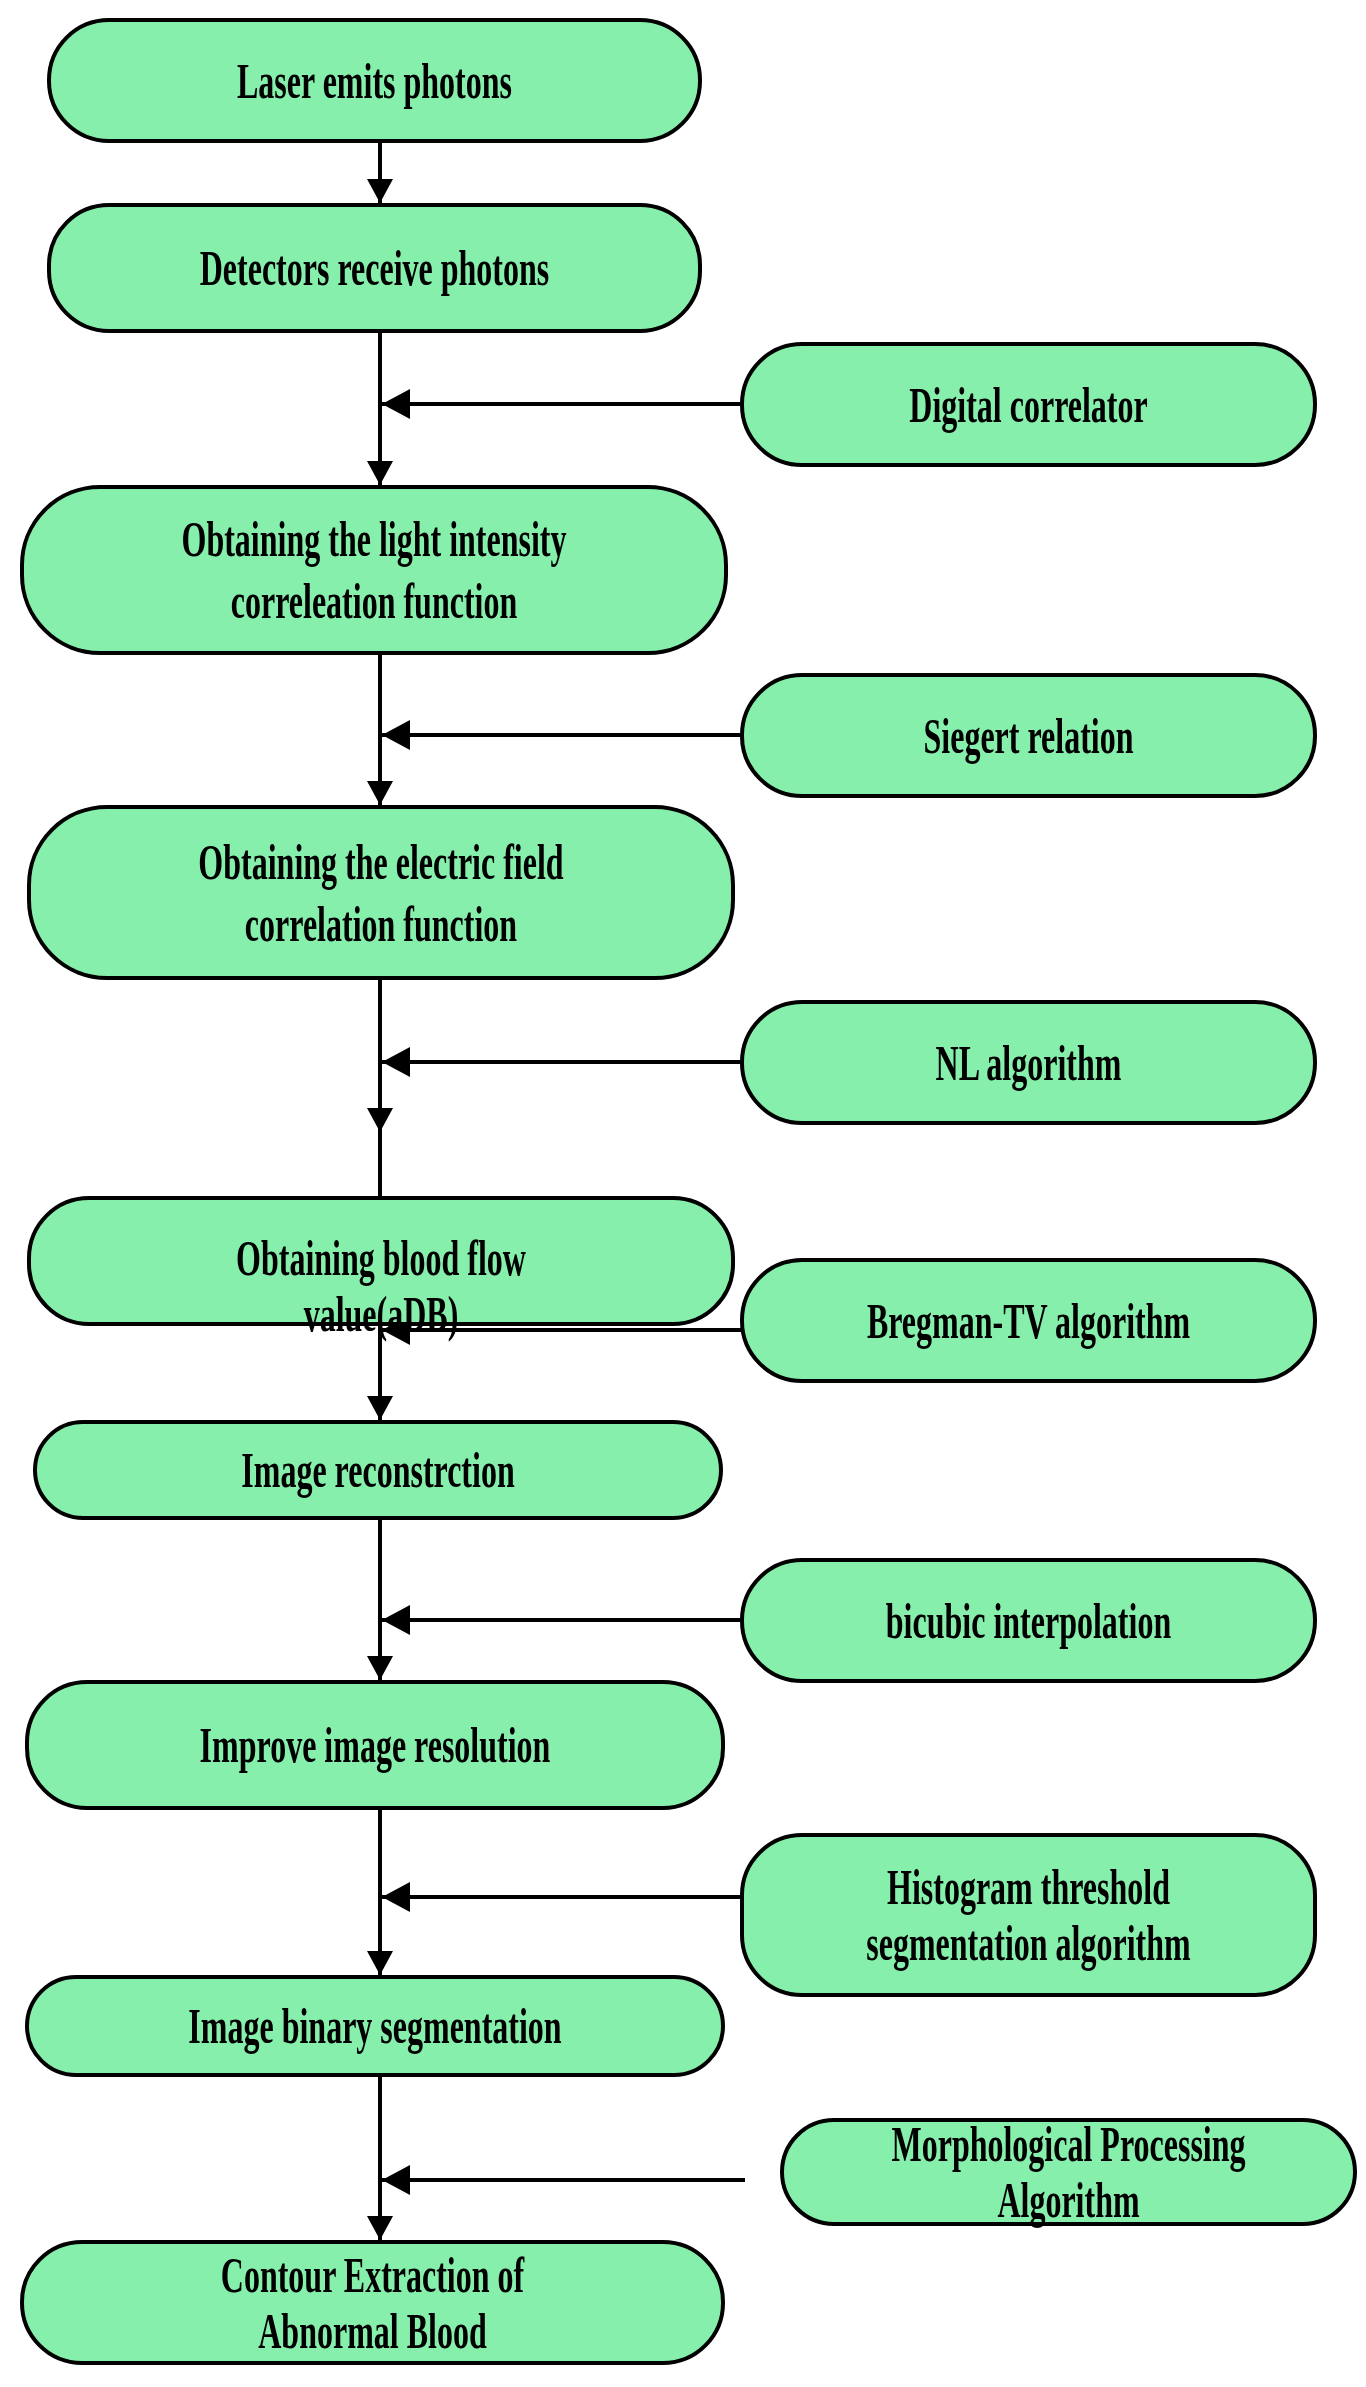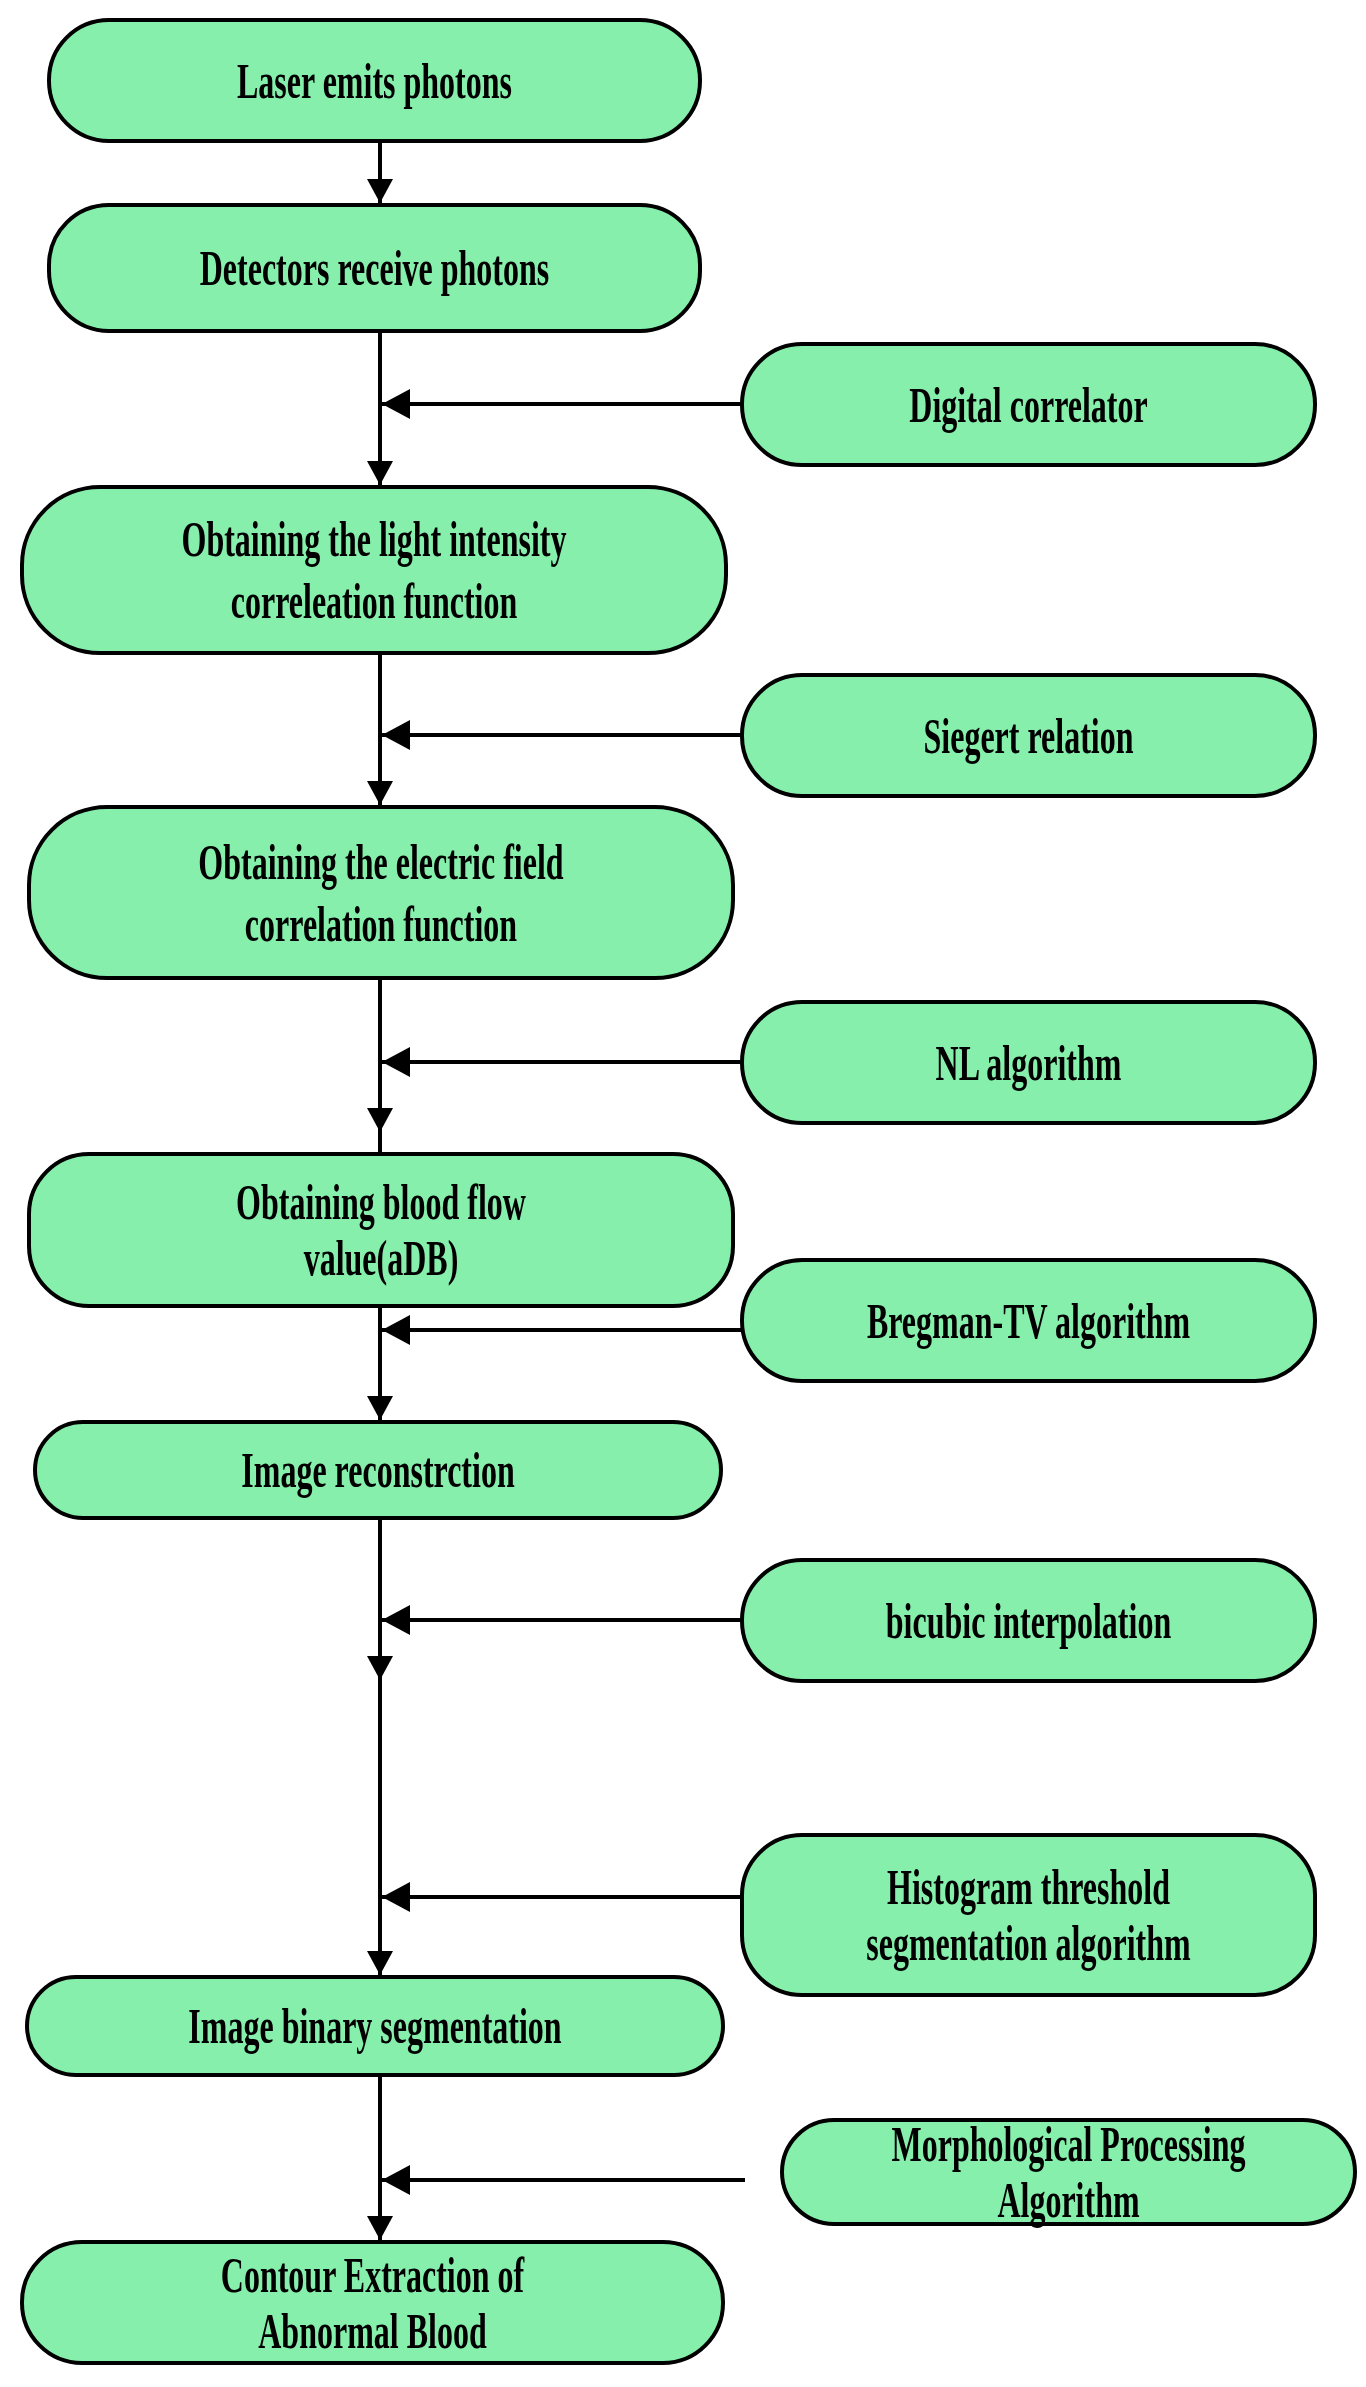--- a/index.html
+++ b/index.html
@@ -101,29 +101,32 @@
   <div class="box r80" style="left:20px;top:485px;width:708px;height:170px;">
     <span class="label">Obtaining the light intensity
 correleation function</span>
   </div>
 
   <div class="box r80" style="left:27px;top:805px;width:708px;height:175px;">
     <span class="label">Obtaining the electric field
 correlation function</span>
   </div>
 
-  <div class="box r60 tight" style="left:27px;top:1152px;width:708px;height:156px;">
+  <div class="box r60 tight" style="left:27px;top:1196px;width:708px;height:130px;align-items:flex-end;">
     <span class="label">Obtaining blood flow
 value(aDB)</span>
   </div>
 
   <div class="box r60" style="left:33px;top:1420px;width:690px;height:100px;">
     <span class="label">Image reconstrction</span>
   </div>
 
+  <div class="box r60" style="left:25px;top:1680px;width:700px;height:130px;">
+    <span class="label">Improve image resolution</span>
+  </div>
 
   <div class="box r60" style="left:25px;top:1975px;width:700px;height:102px;">
     <span class="label">Image binary segmentation</span>
   </div>
 
   <div class="box r60 tight" style="left:20px;top:2240px;width:705px;height:125px;">
     <span class="label">Contour Extraction of
 Abnormal Blood</span>
   </div>
 

